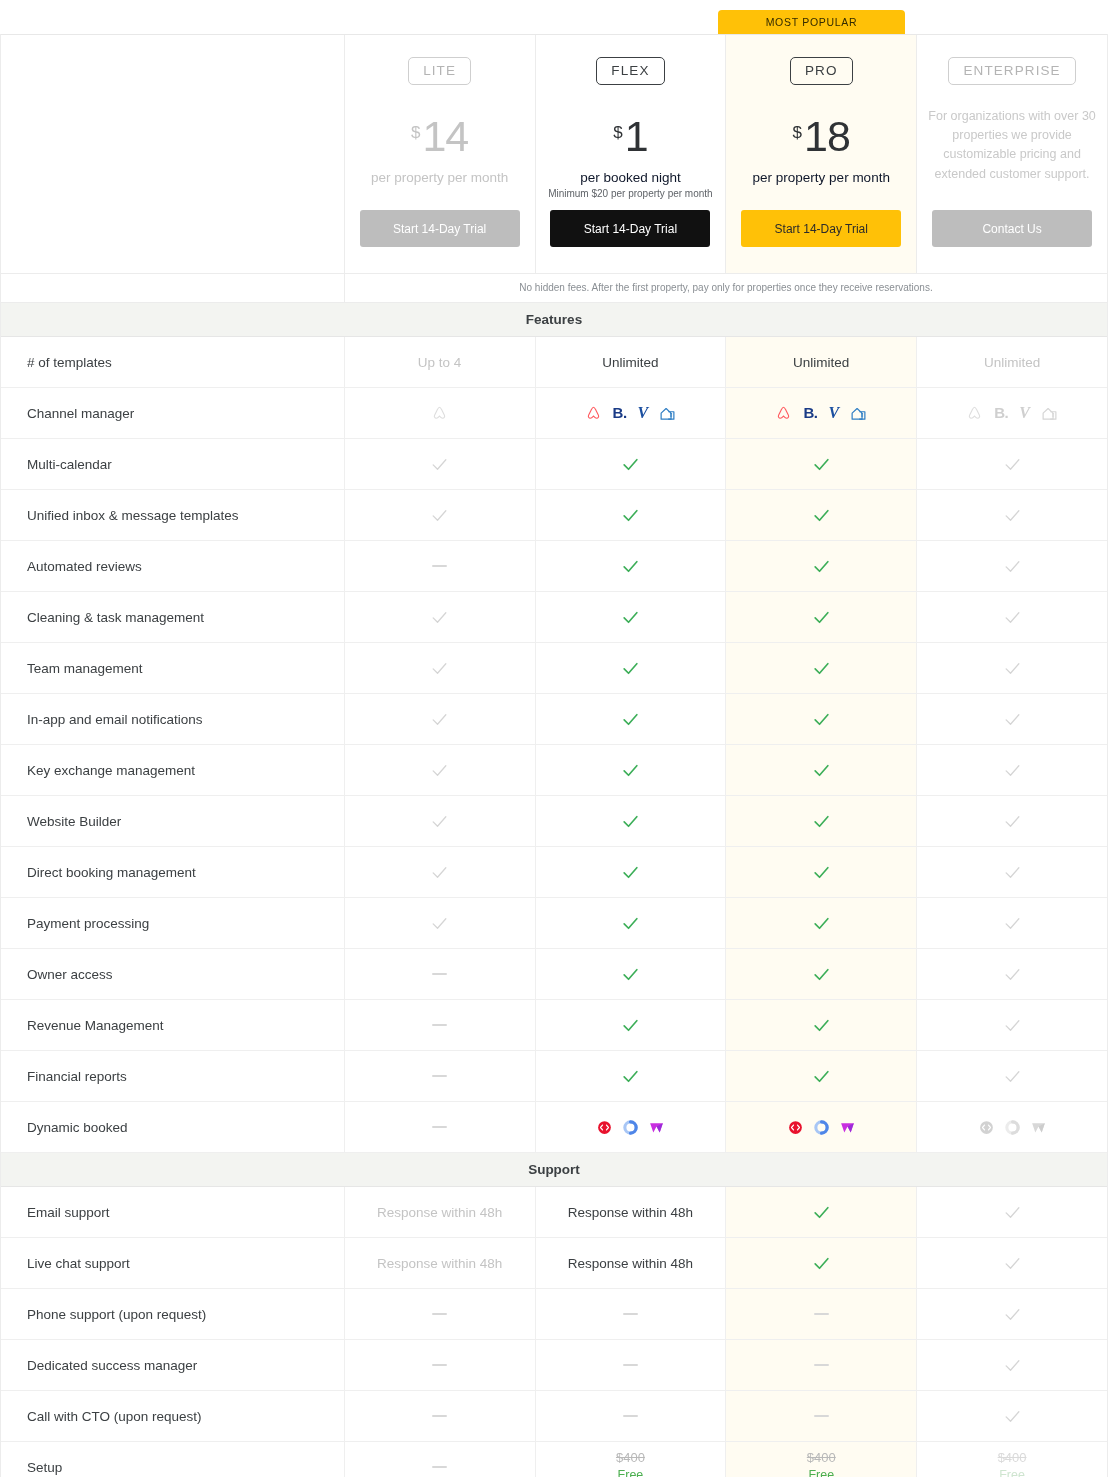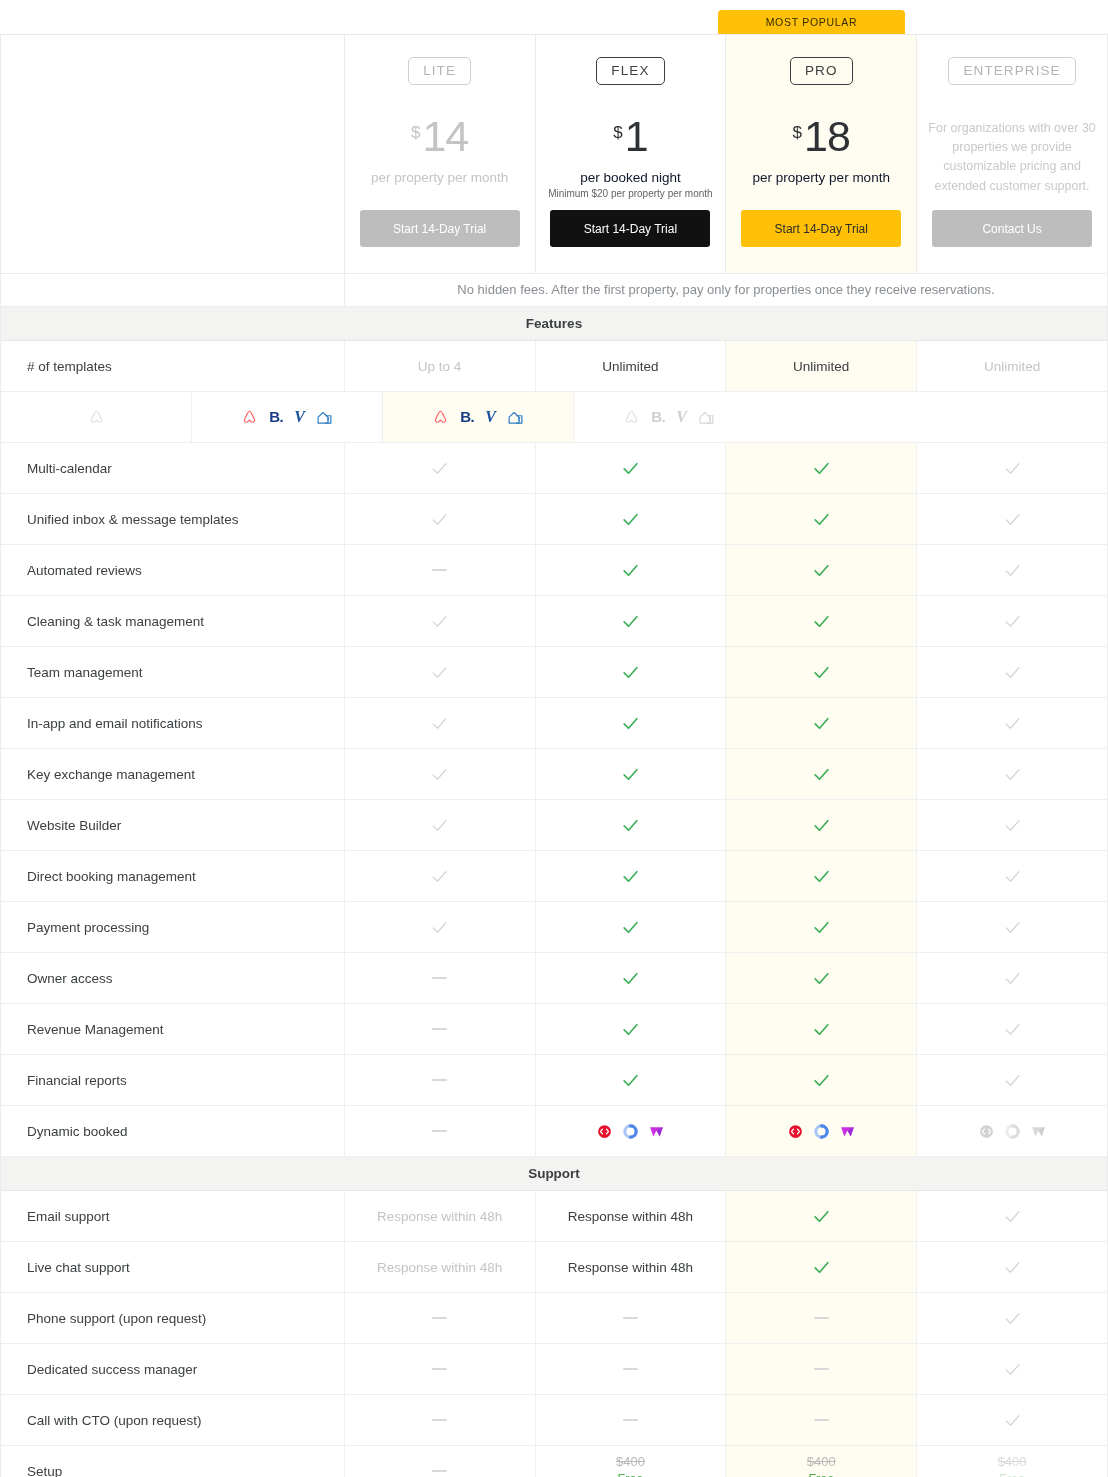--- a/index.html
+++ b/index.html
@@ -39,21 +39,21 @@
     width:191px;
     box-sizing:border-box;
     border-right:1px solid #ececec;
     padding:22px 10px 26px 10px;
     text-align:center;
     display:flex;flex-direction:column;align-items:center;
     min-height:238px;
   }
   .plan:last-child{border-right:none;}
   .plan.pro{background:#fffcf2;}
-  .plan.enterprise{width:190px;gap:12px;}
+  .plan.enterprise{width:190px;}
 
   .plan-pill{
     display:inline-block;
     border:1px solid #cfcfcf;
     border-radius:5px;
     padding:6px 14px;
     font-size:13.5px;
     letter-spacing:1.1px;
     color:#b4b4b4;
     line-height:1;
@@ -107,21 +107,21 @@
 
   
   .fineprint-row{
     display:flex;
     border-bottom:1px solid #ececec;
   }
   .fineprint-spacer{width:344px;box-sizing:border-box;border-right:1px solid #ececec;}
   .fineprint{
     flex:1;
     text-align:center;
-    font-size:13px;
+    font-size:10px;
     color:#8a8f94;
     padding:8px 0 9px 0;
   }
 
   
   .section-head{
     background:#f3f4f1;
     border-bottom:1px solid #e6e6e6;
     text-align:center;
     font-size:13.5px;
@@ -243,20 +243,21 @@
             <span>Unlimited</span>
           </div>
           <div class="cell pro">
             <span>Unlimited</span>
           </div>
           <div class="cell muted">
             <span>Unlimited</span>
           </div>
         </div>
         <div class="row">
+          <div class="cell-label">Channel manager</div>
           <div class="cell">
             <span class="iconrow">
               <span>
                 <svg class="ico" viewBox="0 0 24 24" fill="none" stroke="#dedede" stroke-width="1.6">
                   <path d="M12 3.2c1.1 0 1.9 1.1 2.9 3.1 1.1 2.2 3.4 6.6 4.1 8.3.8 2-.4 4.1-2.4 4.1-1.5 0-2.7-.9-4.6-3-1.9 2.1-3.1 3-4.6 3-2 0-3.2-2.1-2.4-4.1.7-1.7 3-6.1 4.1-8.3C10.1 4.3 10.9 3.2 12 3.2z"></path>
                 </svg>
               </span>
             </span>
           </div>
           <div class="cell">

